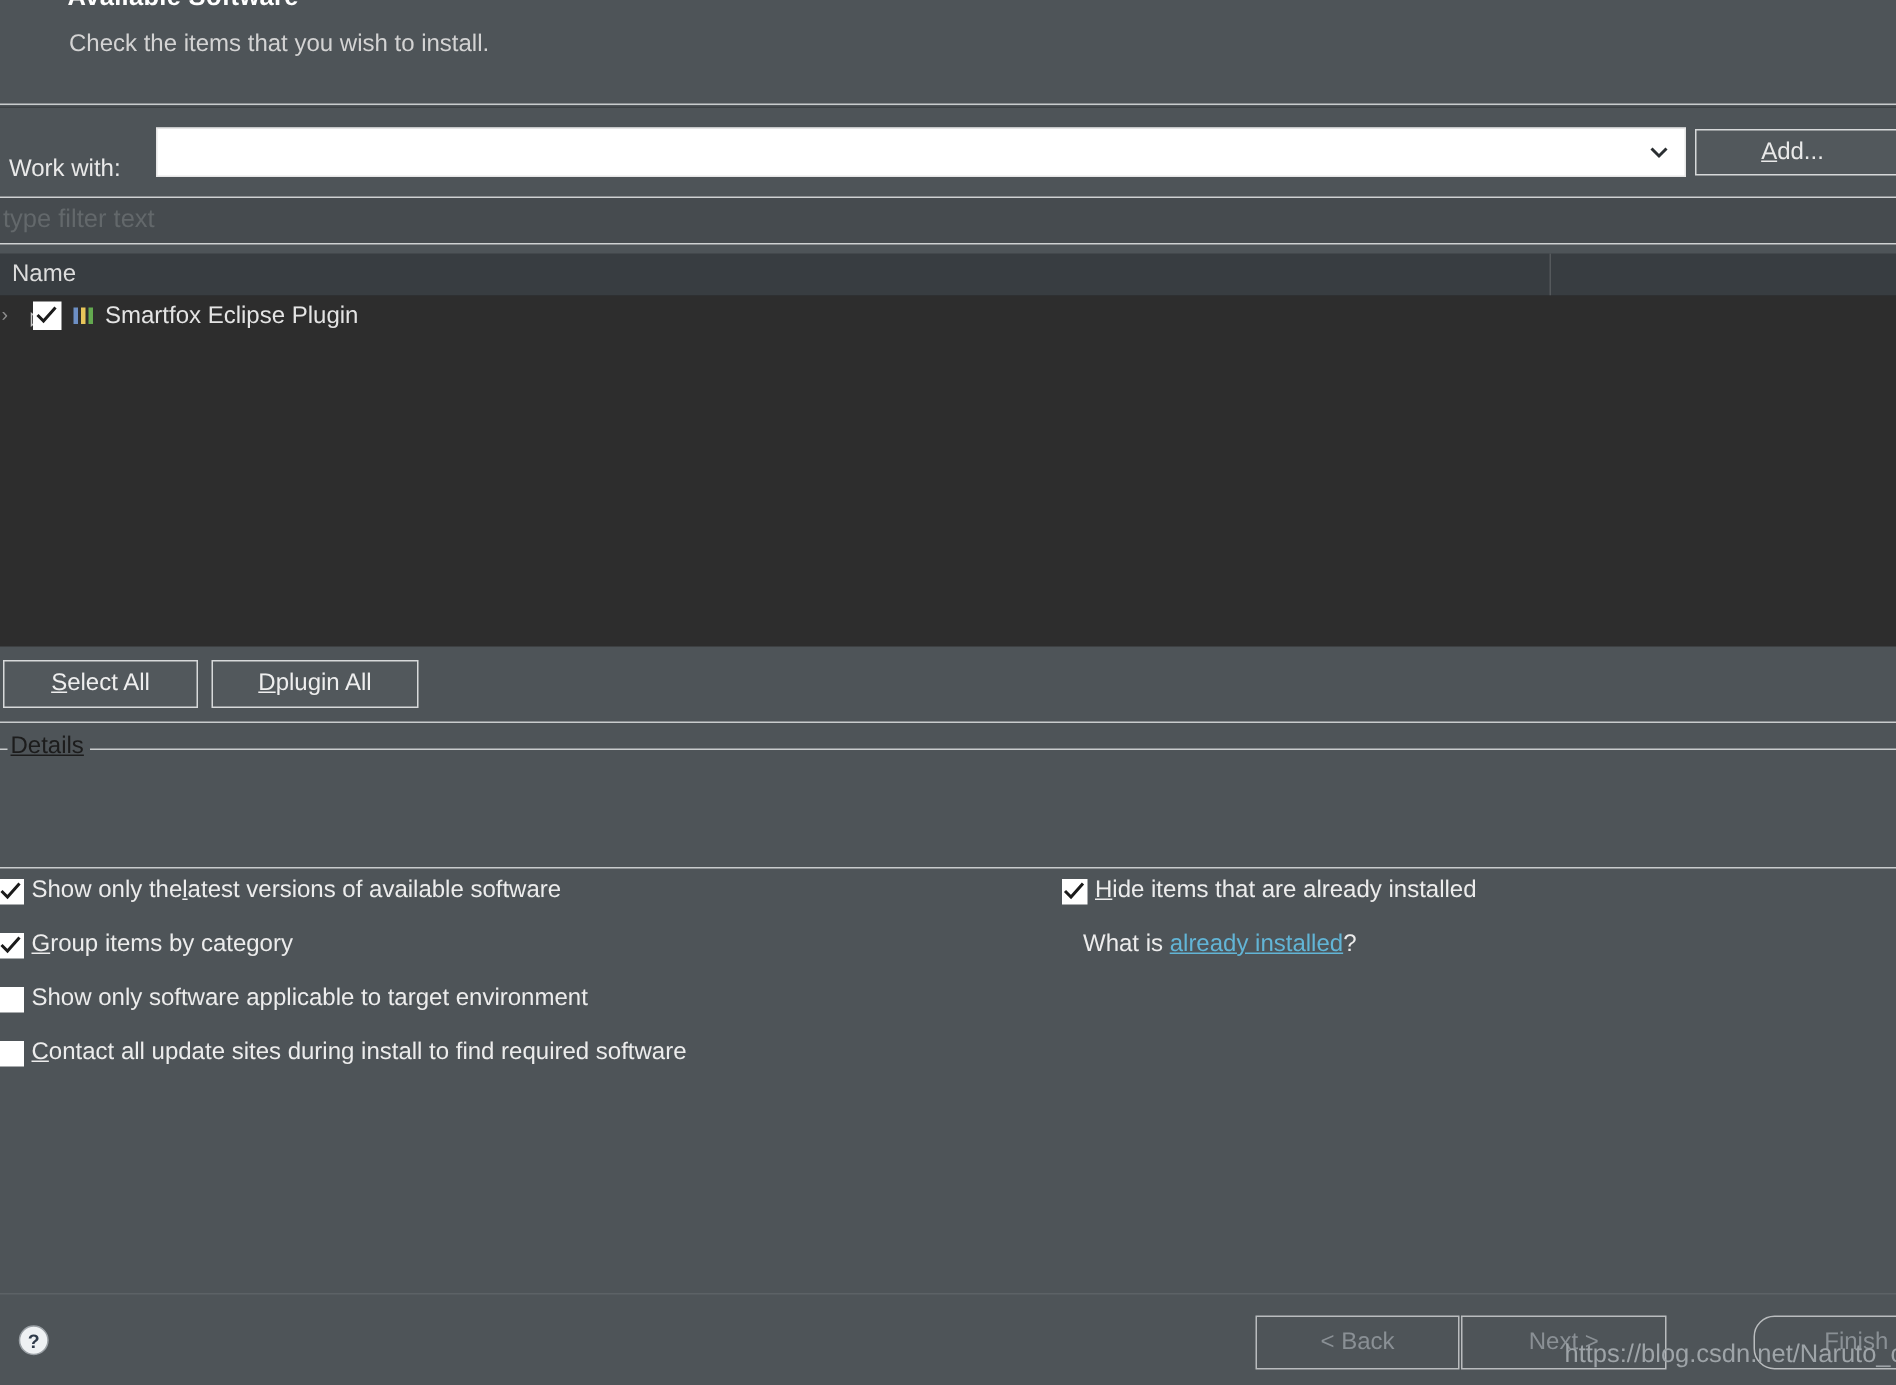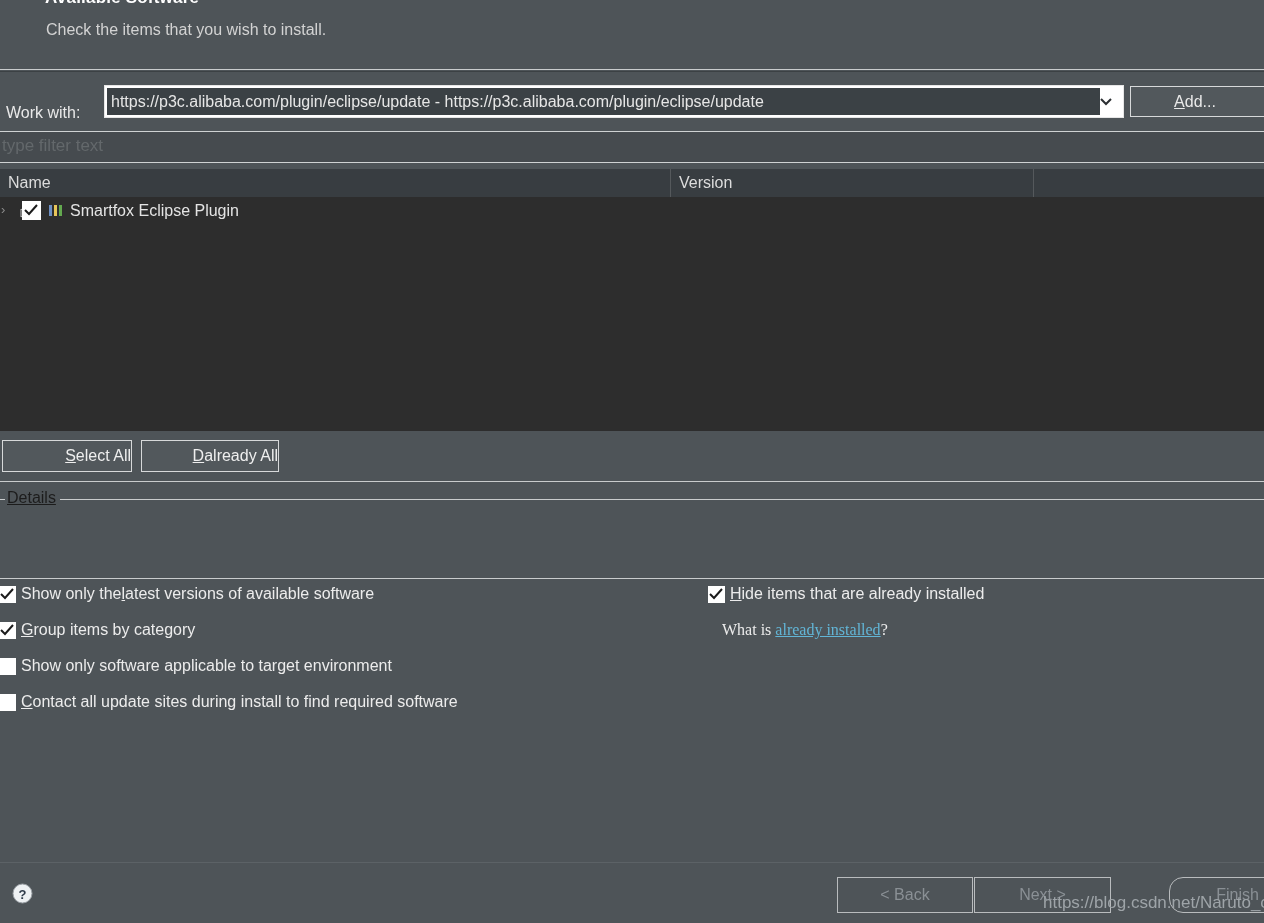--- a/index.html
+++ b/index.html
@@ -239,21 +239,21 @@
   .selbtn {
     position: absolute;
     height: 32px;
     background: #52585c;
     border: 1px solid #d7d9da;
     box-sizing: border-box;
     color: #eeeeee;
     font-size: 16px;
     display: flex;
     align-items: center;
-    justify-content: flex-end;
+    justify-content: center;
   }
   .selbtn.sel-all { left: 2px; top: 440px; width: 130px; }
   .selbtn.desel-all { left: 141px; top: 440px; width: 138px; }
 
   .sep-after-buttons {
     position: absolute;
     left: 0;
     top: 481px;
     width: 1264px;
     height: 1px;
@@ -318,21 +318,20 @@
   .opt2 { left: -1px; top: 621px; }
   .opt3 { left: -1px; top: 657px; }
   .opt4 { left: -1px; top: 693px; }
   .optR1 { left: 708px; top: 585px; }
   .whatis {
     position: absolute;
     left: 722px;
     top: 621px;
     font-size: 16px;
     color: #ececec;
-    font-family: Liberation Serif, serif;
   }
   .link {
     color: #62b5d6;
     text-decoration: underline;
   }
 
   
   .footer-rule {
     position: absolute;
     left: 0;
@@ -380,38 +379,36 @@
 <div class="header">
   <div class="dlg-title">Available Software</div>
   <div class="dlg-subtitle">Check the items that you wish to install.</div>
 </div>
 <div class="hdr-rule"></div>
 <div class="hdr-rule2"></div>
 
 <div class="workwith-label">Work with:</div>
 
 <div class="combo">
-  <div class="combo-inner">https://p3c.alibaba.com/plugin/eclipse/update - https://p3c.alibaba.com/plugin/eclipse/update</div>
   <div class="combo-arrow">
     <svg width="14" height="10" viewBox="0 0 14 10">
       <path d="M2 2 L7 7 L12 2" stroke="#2b2f32" stroke-width="2" fill="none"></path>
     </svg>
   </div>
 </div>
 
 <div class="add-btn">
   <span><span class="mn">A</span><span>dd...</span></span>
 </div>
 
 <div class="filter-box"></div>
 <div class="filter-text">type filter text</div>
 
 <div class="table-head">
   <div class="th th-name">Name</div>
-  <div class="th th-version">Version</div>
   <div class="th th-blank"></div>
 </div>
 
 <div class="tree-body">
   <div class="tree-row">
     <span class="twisty-small">›</span>
     <span class="twisty">
       <svg width="9" height="12" viewBox="0 0 9 12">
         <path d="M2 2 L7 6 L2 10 Z" fill="none" stroke="#c9c9c9" stroke-width="1"></path>
       </svg>
@@ -427,21 +424,21 @@
       <i style="left:10px;background:#63a94f"></i>
     </span>
     <span class="tree-label">Smartfox Eclipse Plugin</span>
   </div>
 </div>
 
 <div class="selbtn sel-all">
   <span><span class="mn">S</span><span>elect All</span></span>
 </div>
 <div class="selbtn desel-all">
-  <span><span class="mn">D</span><span>already All</span></span>
+  <span><span class="mn">D</span><span>plugin All</span></span>
 </div>
 
 <div class="sep-after-buttons"></div>
 
 <div class="details-group">
   <div class="details-line"></div>
   <div class="details-label">Details</div>
 </div>
 <div class="details-sep"></div>
 

